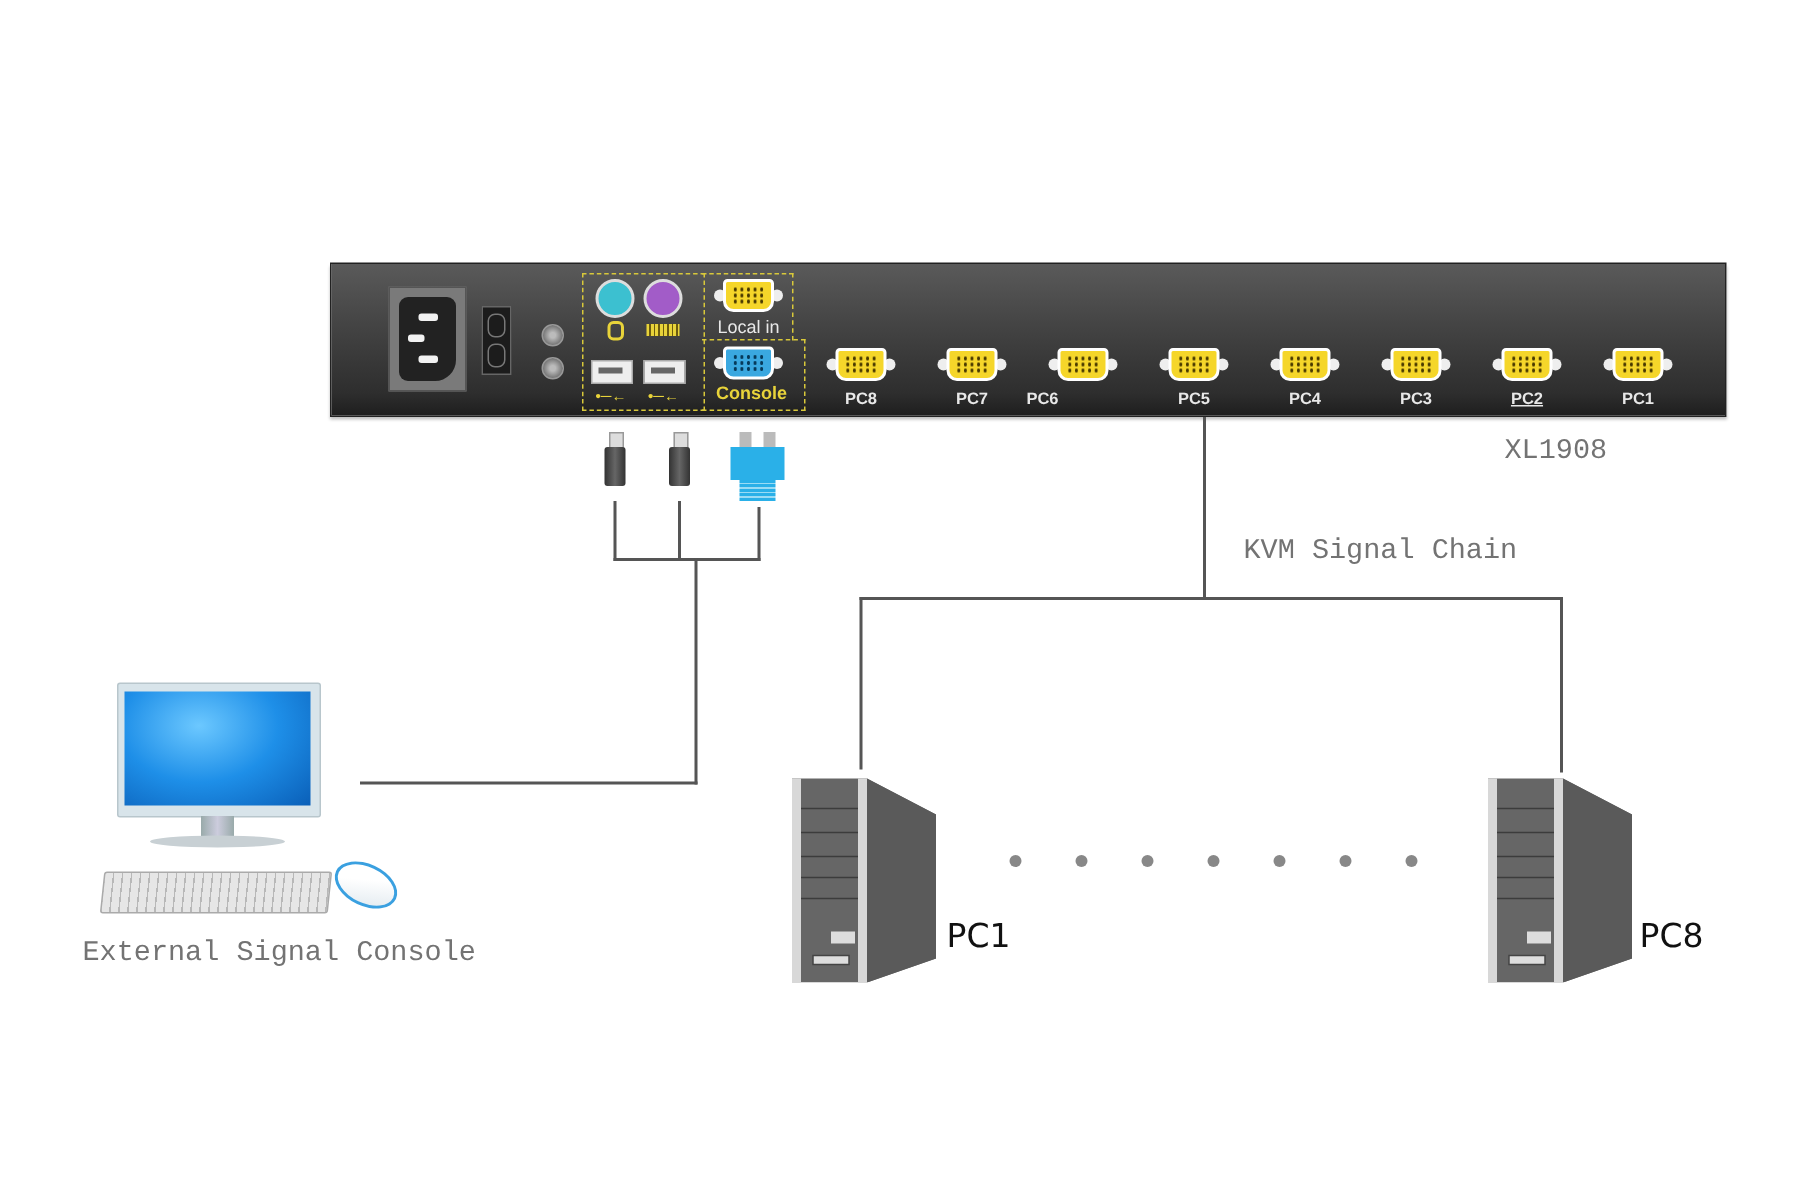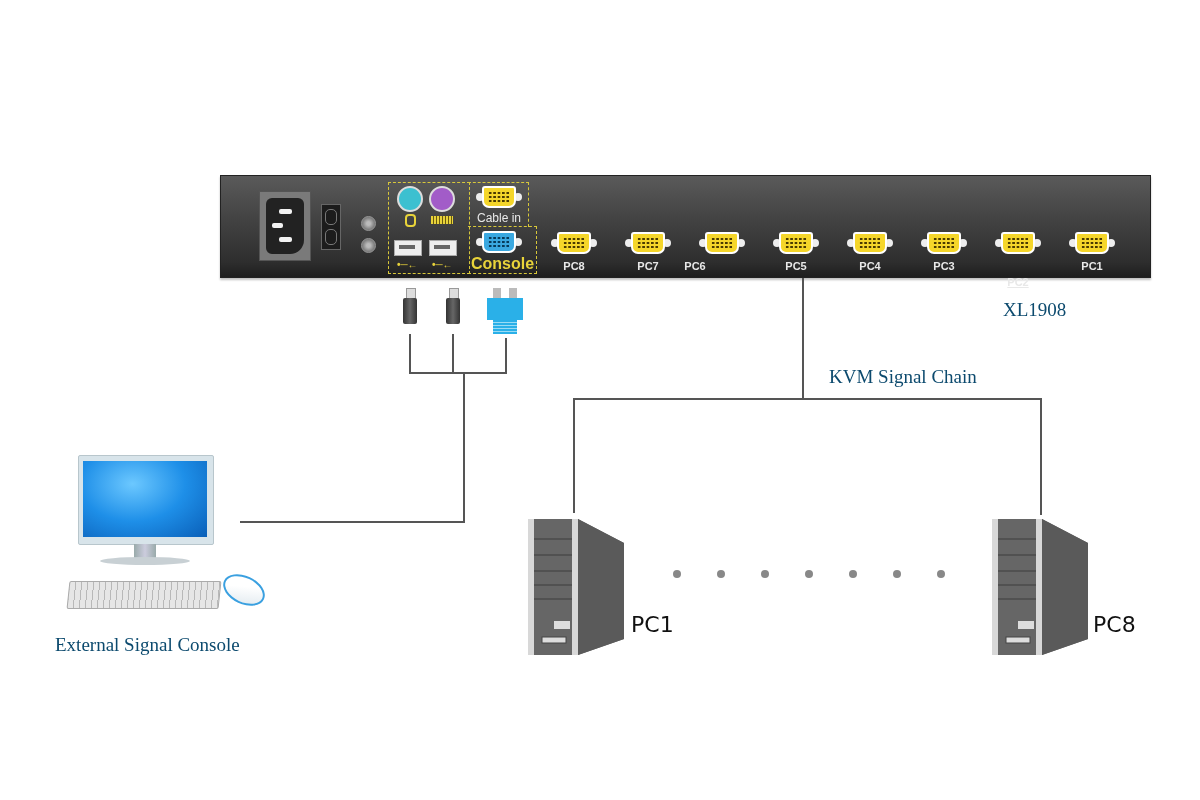--- a/index.html
+++ b/index.html
@@ -21,21 +21,21 @@
   .ps2 { width: 22px; height: 22px; border-radius: 50%; border: 2px solid #ddd; }
   .usbport { width: 26px; height: 14px; background: #eee; border: 1px solid #aaa; }
   .usbport::after { content:""; position:absolute; left:4px; top:4px; width:16px; height:4px; background:#666; }
   .vga { width: 46px; height: 24px; }
   .vga .body { position:absolute; left:6px; top:0; width:34px; height:22px; border-radius: 3px 3px 7px 7px; border: 2px solid #fff; box-sizing:border-box; }
   .vga .ear { position:absolute; top:7px; width:8px; height:8px; border-radius:50%; background:#eee; }
   .vga .holes { position:absolute; left:12px; top:5px; width:22px; height:12px;
     background-image: radial-gradient(circle, #4a3a00 1.1px, transparent 1.3px); background-size: 4.4px 4px; }
   .port-label { color: #e8e8e8; font-size: 11px; font-weight: bold; text-align:center; width: 60px; }
   .line { background: #555; }
-  .serif { font-family: Liberation Serif, serif; color: #0c4a6e; margin-top: 10px; }
+  .serif { font-family: Liberation Mono, monospace; color: #737373; }
   .dot { width: 8px; height: 8px; border-radius: 50%; background: #888; }
   .tower { width: 96px; height: 140px; }
 </style>
 </head>
 <body>
 
 <div class="abs kvm">
   <div class="abs power-inlet">
     <div class="inner">
       <div class="pin" style="left:13px;top:11px;width:13px;"></div>
@@ -63,29 +63,29 @@
   <div class="abs usbport" style="left:208px;top:64px;"></div>
   <div class="abs" style="left:176px;top:83px;color:#e8d33a;font-size:10px;font-weight:bold;">•─←</div>
   <div class="abs" style="left:211px;top:83px;color:#e8d33a;font-size:10px;font-weight:bold;">•─←</div>
 
   <div class="abs vga" style="left:255px;top:10px;">
     <div class="ear" style="left:0;"></div>
       <div class="ear" style="right:0;"></div>
     <div class="body" style="background:#f5d62a;"></div>
       <div class="holes"></div>
   </div>
-  <div class="abs port-label" style="left:248px;top:35px;font-weight:normal;font-size:12px;">Cable in</div>
+  <div class="abs port-label" style="left:248px;top:35px;font-weight:normal;font-size:12px;">Local in</div>
 
   <div class="abs vga" style="left:255px;top:55px;">
     <div class="ear" style="left:0;"></div>
       <div class="ear" style="right:0;"></div>
     <div class="body" style="background:#3aa8e0;"></div>
       <div class="holes" style="background-image: radial-gradient(circle, #063a5a 1.1px, transparent 1.3px);"></div>
   </div>
-  <div class="abs port-label" style="left:250px;top:79px;color:#e8d33a;font-size:16px;">Console</div>
+  <div class="abs port-label" style="left:250px;top:79px;color:#e8d33a;font-size:12px;">Console</div>
 
   <div id="pc-ports">
       <div class="abs vga" style="left: 330px; top: 56px;">
         <div class="ear" style="left:0;"></div>
         <div class="ear" style="right:0;"></div>
         <div class="body" style="background:#f5d62a;"></div>
         <div class="holes"></div>
       </div>
       <div class="abs port-label" style="left: 323px; top: 84px;">PC8</div>
       <div class="abs vga" style="left: 404px; top: 56px;">
@@ -122,21 +122,21 @@
         <div class="body" style="background:#f5d62a;"></div>
         <div class="holes"></div>
       </div>
       <div class="abs port-label" style="left: 693px; top: 84px;">PC3</div>
       <div class="abs vga" style="left: 774px; top: 56px;">
         <div class="ear" style="left:0;"></div>
         <div class="ear" style="right:0;"></div>
         <div class="body" style="background:#f5d62a;"></div>
         <div class="holes"></div>
       </div>
-      <div class="abs port-label" style="left: 767px; top: 100px; text-decoration: underline;">PC2</div>
+      <div class="abs port-label" style="left: 767px; top: 84px; text-decoration: underline;">PC2</div>
       <div class="abs vga" style="left: 848px; top: 56px;">
         <div class="ear" style="left:0;"></div>
         <div class="ear" style="right:0;"></div>
         <div class="body" style="background:#f5d62a;"></div>
         <div class="holes"></div>
       </div>
       <div class="abs port-label" style="left: 841px; top: 84px;">PC1</div>
     </div>
 </div>
 

